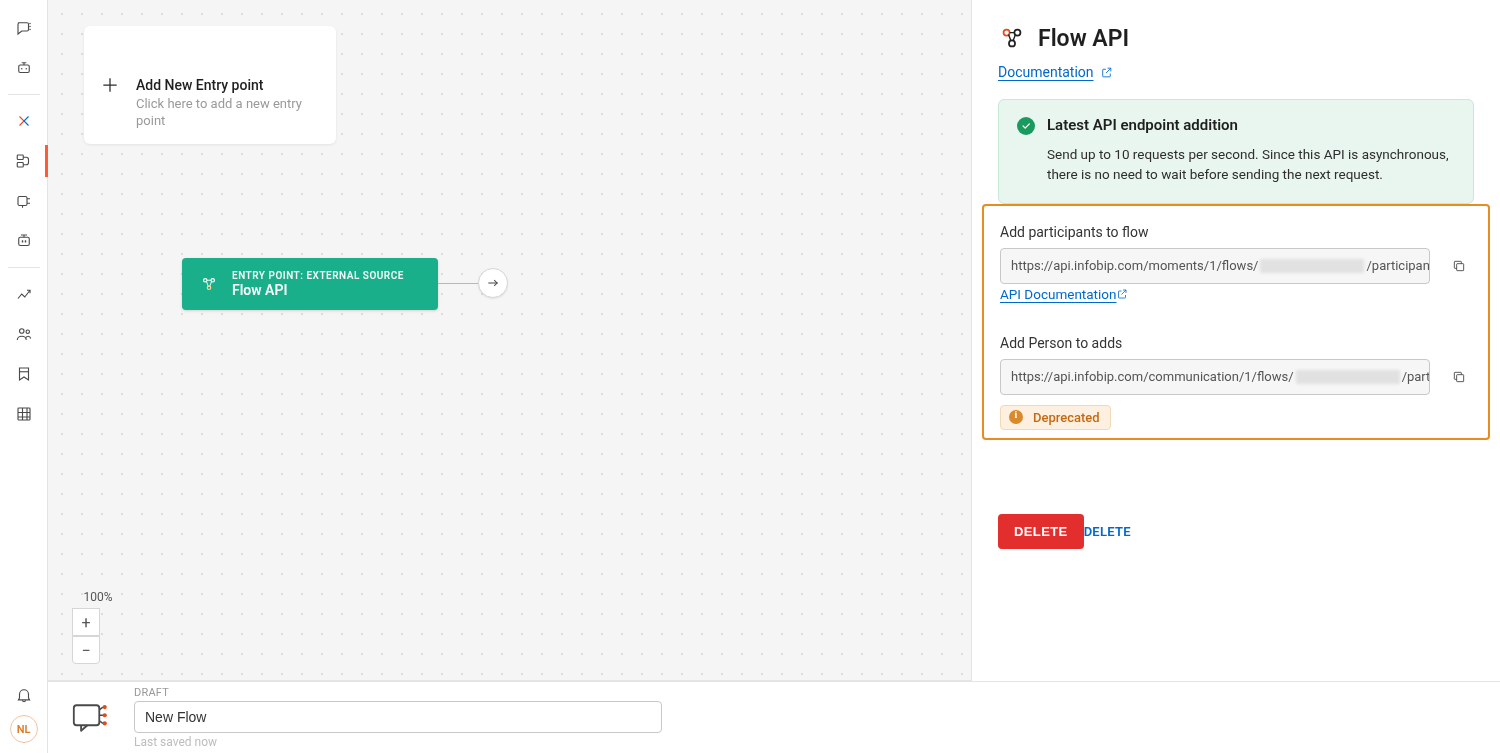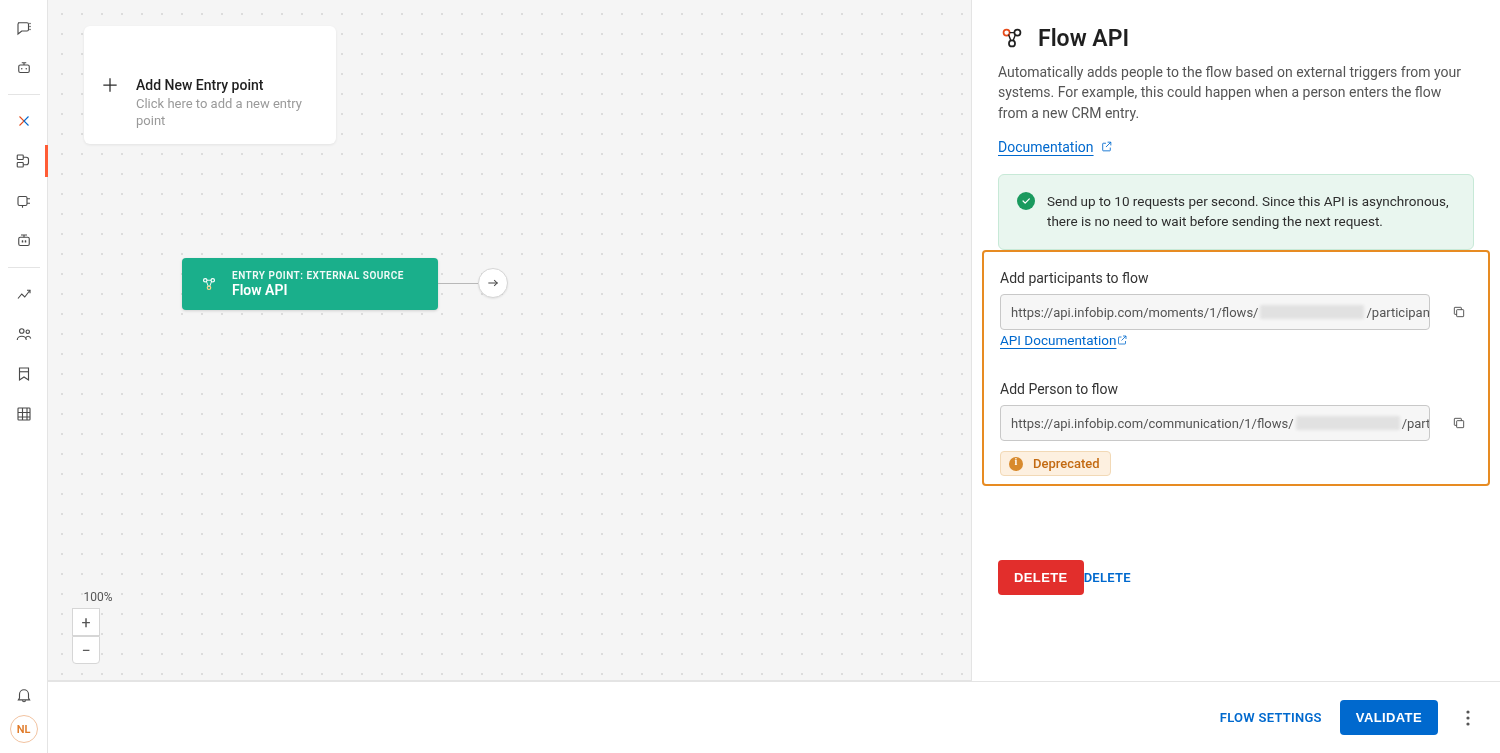--- a/index.html
+++ b/index.html
@@ -453,37 +453,37 @@
         <svg viewBox="0 0 24 24" width="26" height="26">
             <circle cx="7" cy="7" r="2.8" fill="none" stroke="#e64a19" stroke-width="1.6"></circle>
             <circle cx="17" cy="7" r="2.8" fill="none" stroke="#1f1f1f" stroke-width="1.6"></circle>
             <circle cx="12" cy="17" r="2.8" fill="none" stroke="#1f1f1f" stroke-width="1.6"></circle>
             <path d="M8.8 8.8L11 14.5M15.2 8.8L13 14.5M9.8 7h4.4" fill="none" stroke="#1f1f1f" stroke-width="1.3"></path>
           </svg>
       </span>
       <h1>Flow API</h1>
     </div>
 
-    <p class="panel-desc">Automatically adds people to the flow based on external triggers from your systems. For example, this could happen when a person enters the flow from a new CRM entry.</p>
 
     <a class="doc-link">
       <span>Documentation</span>
       <svg viewBox="0 0 24 24">
           <path d="M14 4h6v6M20 4l-9 9"></path>
           <path d="M19 14v5a1 1 0 0 1-1 1H6a1 1 0 0 1-1-1V7a1 1 0 0 1 1-1h5"></path>
         </svg>
     </a>
 
     <div class="callout">
       <span class="check-ic">
         <svg viewBox="0 0 24 24">
             <path d="M5 12l5 5L20 7" fill="none" stroke="#fff" stroke-width="3" stroke-linecap="round" stroke-linejoin="round"></path>
           </svg>
       </span>
       <div class="body">
+        <h3>Latest API endpoint addition</h3>
         <p>Send up to 10 requests per second. Since this API is asynchronous, there is no need to wait before sending the next request.</p>
       </div>
     </div>
 
     <div class="highlight-box">
       <div class="highlight-box-inner">
 
         <div class="field-block">
           <div class="field-label">Add participants to flow</div>
           <div class="field-row">
@@ -502,21 +502,21 @@
           <a class="sub-link">
             <span>API Documentation</span>
             <svg viewBox="0 0 24 24">
                 <path d="M14 4h6v6M20 4l-9 9"></path>
                 <path d="M19 14v5a1 1 0 0 1-1 1H6a1 1 0 0 1-1-1V7a1 1 0 0 1 1-1h5"></path>
               </svg>
           </a>
         </div>
 
         <div class="field-block" style="margin-top:32px;">
-          <div class="field-label">Add Person to flow</div>
+          <div class="field-label">Add Person to adds</div>
           <div class="field-row">
             <div class="field-input">
               <span>https://api.infobip.com/communication/1/flows/</span>
                 <span class="redact"></span>
                 <span>/part...</span>
             </div>
             <button class="copy-btn">
               <svg viewBox="0 0 24 24">
                   <rect x="8" y="8" width="12" height="12" rx="1"></rect>
                   <path d="M16 8V5a1 1 0 0 0-1-1H5a1 1 0 0 0-1 1v10a1 1 0 0 0 1 1h3"></path>
@@ -532,26 +532,32 @@
       </div>
     </div>
 
     <div class="panel-footer">
       <button class="delete-btn">DELETE</button>
       <span class="close-link">DELETE</span>
     </div>
   </aside>
 
   <div class="bottom-bar bottom-bar-absolute">
-    <div class="bottom-right">
-      <span class="link-btn">FLOW SETTINGS</span>
-      <button class="primary-btn">VALIDATE</button>
-      <span class="kebab">
-        <svg viewBox="0 0 4 16">
-            <circle cx="2" cy="2" r="1.6"></circle>
-            <circle cx="2" cy="8" r="1.6"></circle>
-            <circle cx="2" cy="14" r="1.6"></circle>
+    <div class="bottom-left">
+      <span class="flow-ic">
+        <svg viewBox="0 0 44 36">
+            <rect x="2" y="4" width="28" height="22" rx="3" fill="none" stroke="#4a4a4a" stroke-width="2"></rect>
+            <path d="M10 26v6l7-6" fill="none" stroke="#4a4a4a" stroke-width="2" stroke-linejoin="round"></path>
+            <circle cx="36" cy="6" r="2.3" fill="#e64a19"></circle>
+            <circle cx="36" cy="15" r="2.3" fill="#e64a19"></circle>
+            <circle cx="36" cy="24" r="2.3" fill="#e64a19"></circle>
+            <path d="M30 15h4M30 9l4-3M30 21l4 3" stroke="#4a4a4a" stroke-width="1.6"></path>
           </svg>
       </span>
+      <div class="name-block">
+        <span class="draft-lbl">DRAFT</span>
+        <input class="name-input" type="text" value="New Flow" style="">
+        <span class="saved-lbl">Last saved now</span>
+      </div>
     </div>
   </div>
 
 </div>
 
 </body></html>

